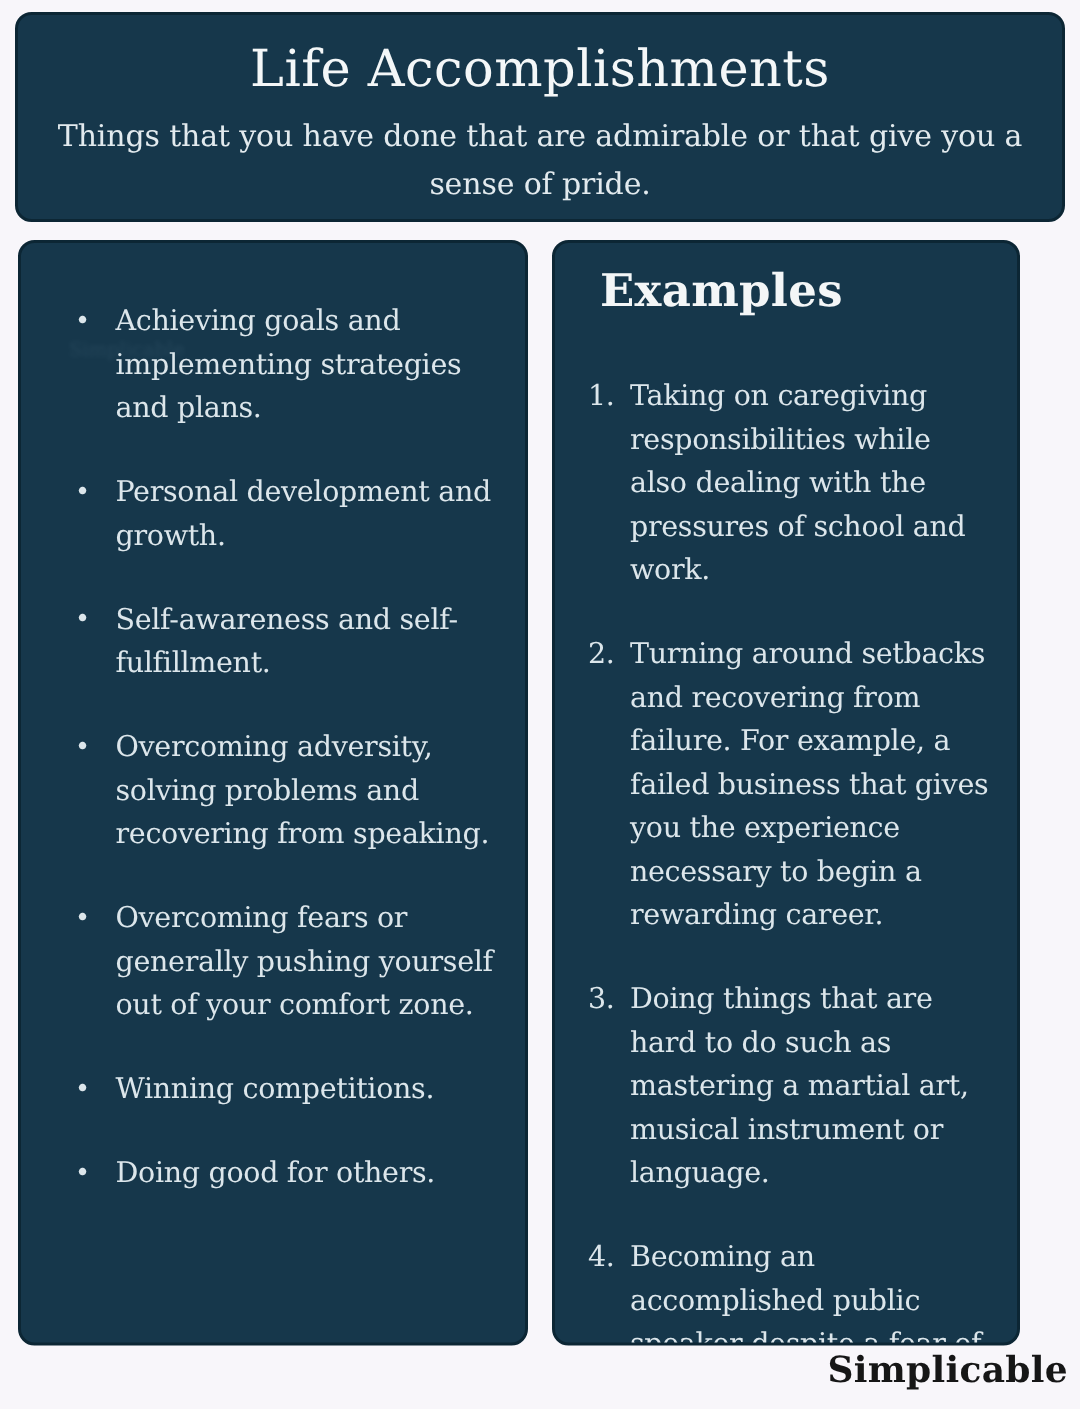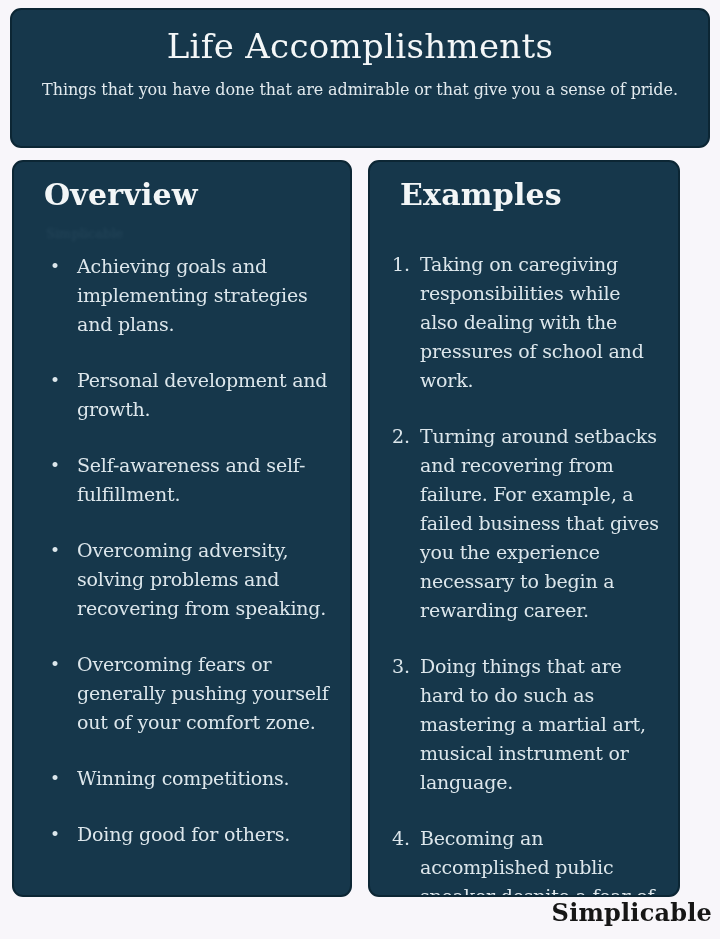--- a/index.html
+++ b/index.html
@@ -27,21 +27,21 @@
   .page-title {
     margin-top: 14px;
     font-size: 34px;
     line-height: 44px;
     color: #F4F7F8;
     letter-spacing: 0.3px;
   }
   .page-subtitle {
     margin: 6px auto 0;
     max-width: 662px;
-    font-size: 16px;
+    font-size: 20px;
     line-height: 32px;
     color: #E2EAEE;
     letter-spacing: -0.1px;
   }
   
   .col { top: 160px; height: 737px; color: #DCE6EB; }
   .col-left  { left: 12px;  width: 340px; }
   .col-right { left: 368px; width: 312px; }
   .card-heading {
     margin: 14px 0 0 30px;
@@ -86,21 +86,20 @@
 </style>
 </head>
 <body>
 
 <div class="card header-card">
   <div class="page-title">Life Accomplishments</div>
   <div class="page-subtitle">Things that you have done that are admirable or that give you a sense of pride.</div>
 </div>
 
 <div class="card col col-left">
-  <div class="card-heading">Overview</div>
   <div class="watermark">Simplicable</div>
   <div class="list">
       <div class="list-item">
         <span class="marker">•</span>
         <span class="item-text">Achieving goals and implementing strategies and plans.</span>
       </div>
       <div class="list-item">
         <span class="marker">•</span>
         <span class="item-text">Personal development and growth.</span>
       </div>

